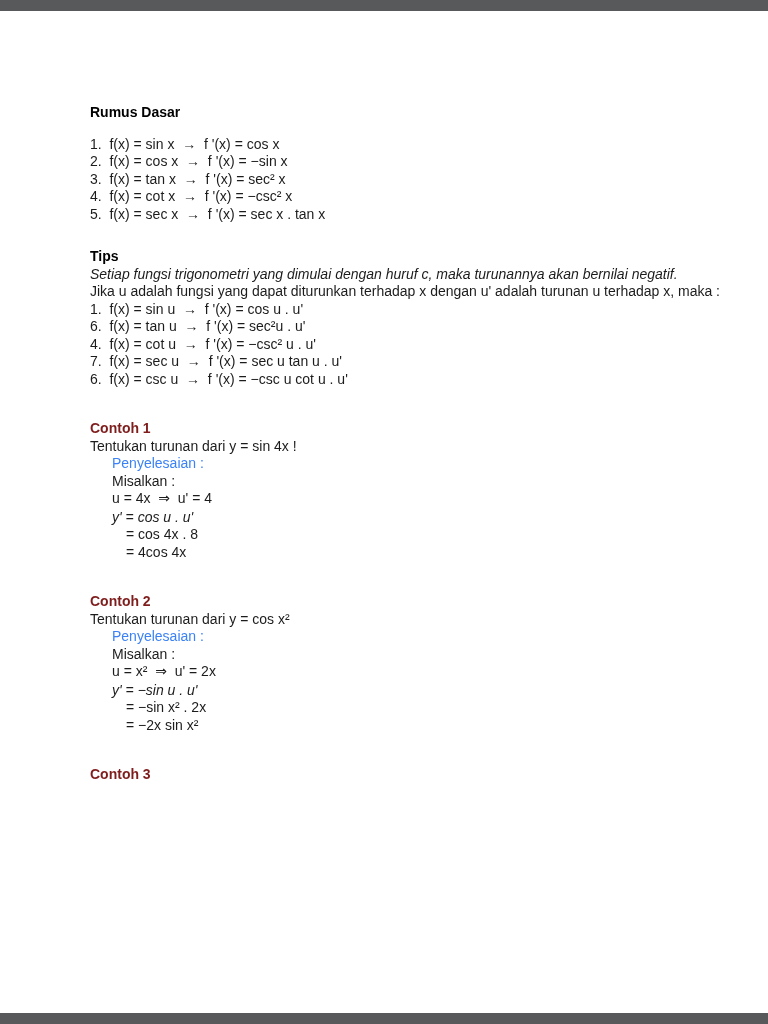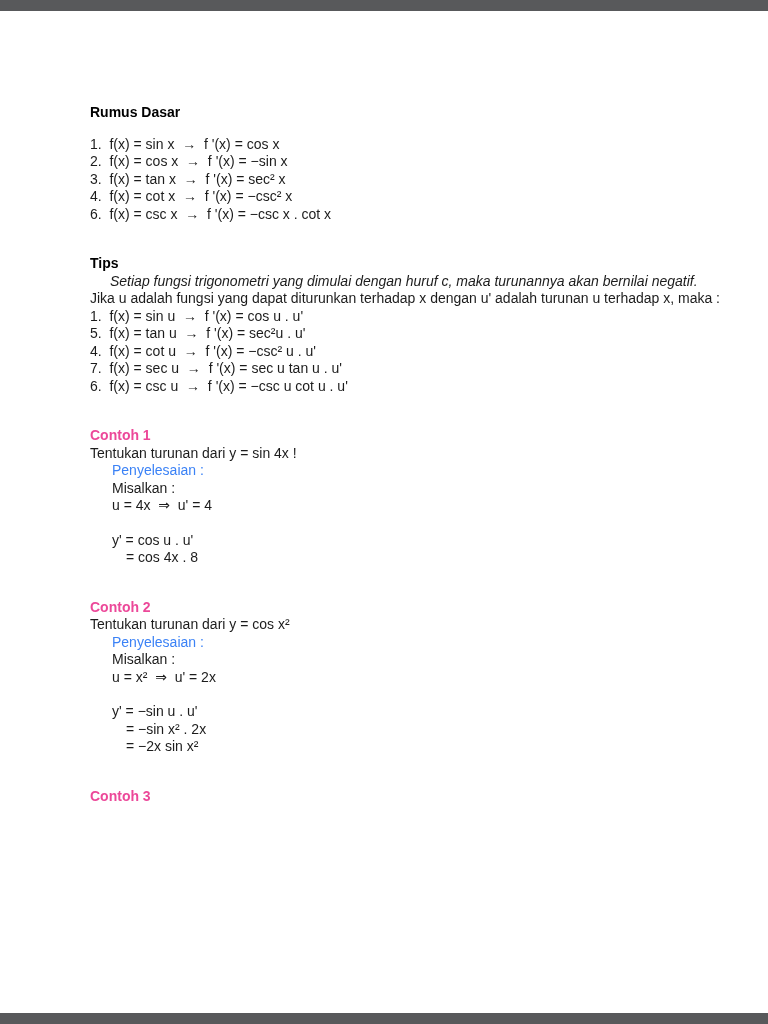--- a/index.html
+++ b/index.html
@@ -32,74 +32,75 @@
     white-space: pre-wrap;
   }
   .sec-heading {
     font-weight: bold;
     color: #000000;
     margin: 0;
     font-size: 14px;
   }
   .contoh-heading {
     font-weight: bold;
-    color: #ec4899;
+    color: #7f1d1d;
     margin: 0;
     font-size: 14px;
   }
-  .italic { font-style: italic; margin-left: 20px; }
+  .italic { font-style: italic; }
   .green { color: #3b82f6; }
 
   .indent-1 { padding-left: 22px; }
   .indent-2 { padding-left: 36px; }
 
   .mb-blank { margin-bottom: 14px; }
-  .mt-sm { margin-top: 32px; }
+  .mt-sm { margin-top: 25px; }
   .mt-lg { margin-top: 32px; }
-  .mt-blank { margin-top: 17px; }
+  .mt-blank { margin-top: 1px; font-style: italic; }
 </style>
 </head>
 <body>
 
 <div class="page">
   <div class="viewer-bar top"></div>
 
   <div class="content">
 
     <div>
       <div class="sec-heading mb-blank">Rumus Dasar</div>
       <div class="line">1.  f(x) = sin x  →  f '(x) = cos x</div>
       <div class="line">2.  f(x) = cos x  →  f '(x) = −sin x</div>
       <div class="line">3.  f(x) = tan x  →  f '(x) = sec² x</div>
       <div class="line">4.  f(x) = cot x  →  f '(x) = −csc² x</div>
-      <div class="line">6.  f(x) = csc x  →  f '(x) = −csc x . cot x</div>
+      <div class="line">5.  f(x) = sec x  →  f '(x) = sec x . tan x</div>
     </div>
 
     <div>
       <div class="sec-heading mt-sm">Tips</div>
       <div class="line italic">Setiap fungsi trigonometri yang dimulai dengan huruf c, maka turunannya akan bernilai negatif.</div>
     </div>
 
     <div>
       <div class="line">Jika u adalah fungsi yang dapat diturunkan terhadap x dengan u' adalah turunan u terhadap x, maka :</div>
       <div class="line">1.  f(x) = sin u  →  f '(x) = cos u . u'</div>
-      <div class="line">5.  f(x) = tan u  →  f '(x) = sec²u . u'</div>
+      <div class="line">6.  f(x) = tan u  →  f '(x) = sec²u . u'</div>
       <div class="line">4.  f(x) = cot u  →  f '(x) = −csc² u . u'</div>
       <div class="line">7.  f(x) = sec u  →  f '(x) = sec u tan u . u'</div>
       <div class="line">6.  f(x) = csc u  →  f '(x) = −csc u cot u . u'</div>
     </div>
 
     <div>
       <div class="contoh-heading mt-lg">Contoh 1</div>
       <div class="line">Tentukan turunan dari y = sin 4x !</div>
       <div class="line green indent-1">Penyelesaian :</div>
       <div class="line indent-1">Misalkan :</div>
       <div class="line indent-1">u = 4x  ⇒  u' = 4</div>
       <div class="line indent-1 mt-blank">y' = cos u . u'</div>
       <div class="line indent-2">= cos 4x . 8</div>
+      <div class="line indent-2">= 4cos 4x</div>
     </div>
 
     <div>
       <div class="contoh-heading mt-lg">Contoh 2</div>
       <div class="line">Tentukan turunan dari y = cos x²</div>
       <div class="line green indent-1">Penyelesaian :</div>
       <div class="line indent-1">Misalkan :</div>
       <div class="line indent-1">u = x²  ⇒  u' = 2x</div>
       <div class="line indent-1 mt-blank">y' = −sin u . u'</div>
       <div class="line indent-2">= −sin x² . 2x</div>

